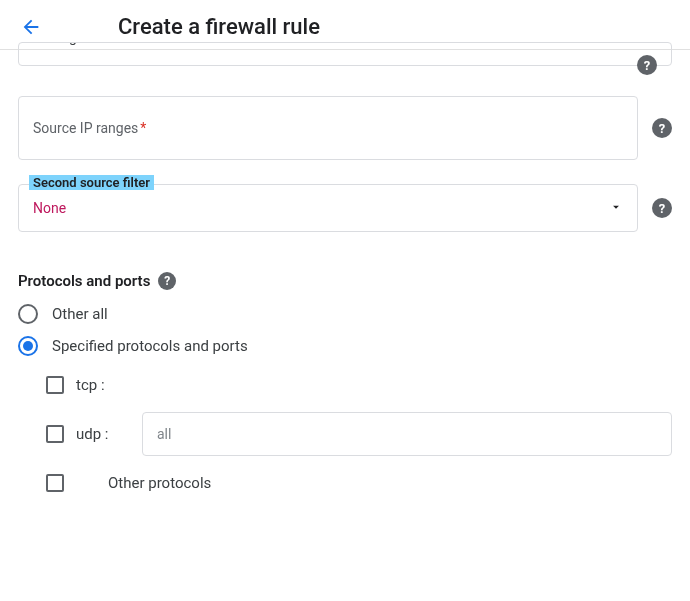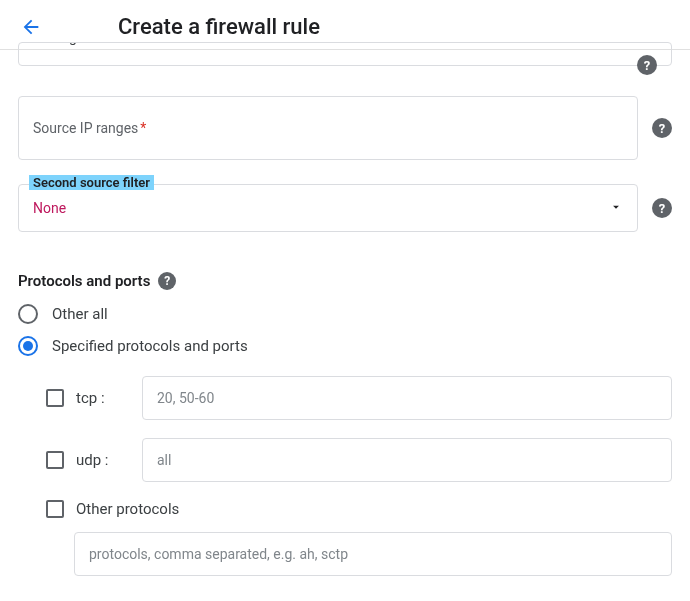--- a/index.html
+++ b/index.html
@@ -223,20 +223,21 @@
       font-size: 14px;
       color: #80868b;
       margin-left: 10px;
       display: flex;
       align-items: center;
     }
     .other-proto-row {
       display: flex;
       align-items: center;
       margin-bottom: 14px;
+      gap: 32px;
     }
     .other-proto-label {
       font-size: 15px;
       color: #3c4043;
     }
     .other-proto-input {
       margin-left: 28px;
       border: 1px solid #dadce0;
       border-radius: 4px;
       height: 44px;
@@ -303,35 +304,29 @@
     <div class="radio-option">
       <span class="radio-circle selected"></span>
       <span class="radio-label">Specified protocols and ports</span>
     </div>
   </div>
 
   <div class="protocol-rows">
     <div class="protocol-row">
       <span class="checkbox"></span>
       <span class="proto-label">tcp :</span>
-      <div class="proto-input">
-        <span>20, 50-60</span>
-      </div>
     </div>
 
     <div class="protocol-row">
       <span class="checkbox"></span>
       <span class="proto-label">udp :</span>
       <div class="proto-input">
         <span>all</span>
       </div>
     </div>
 
     <div class="other-proto-row">
       <span class="checkbox"></span>
       <span class="other-proto-label">Other protocols</span>
     </div>
-    <div class="other-proto-input">
-      <span>protocols, comma separated, e.g. ah, sctp</span>
-    </div>
   </div>
 
 </div>
 
 </body></html>

